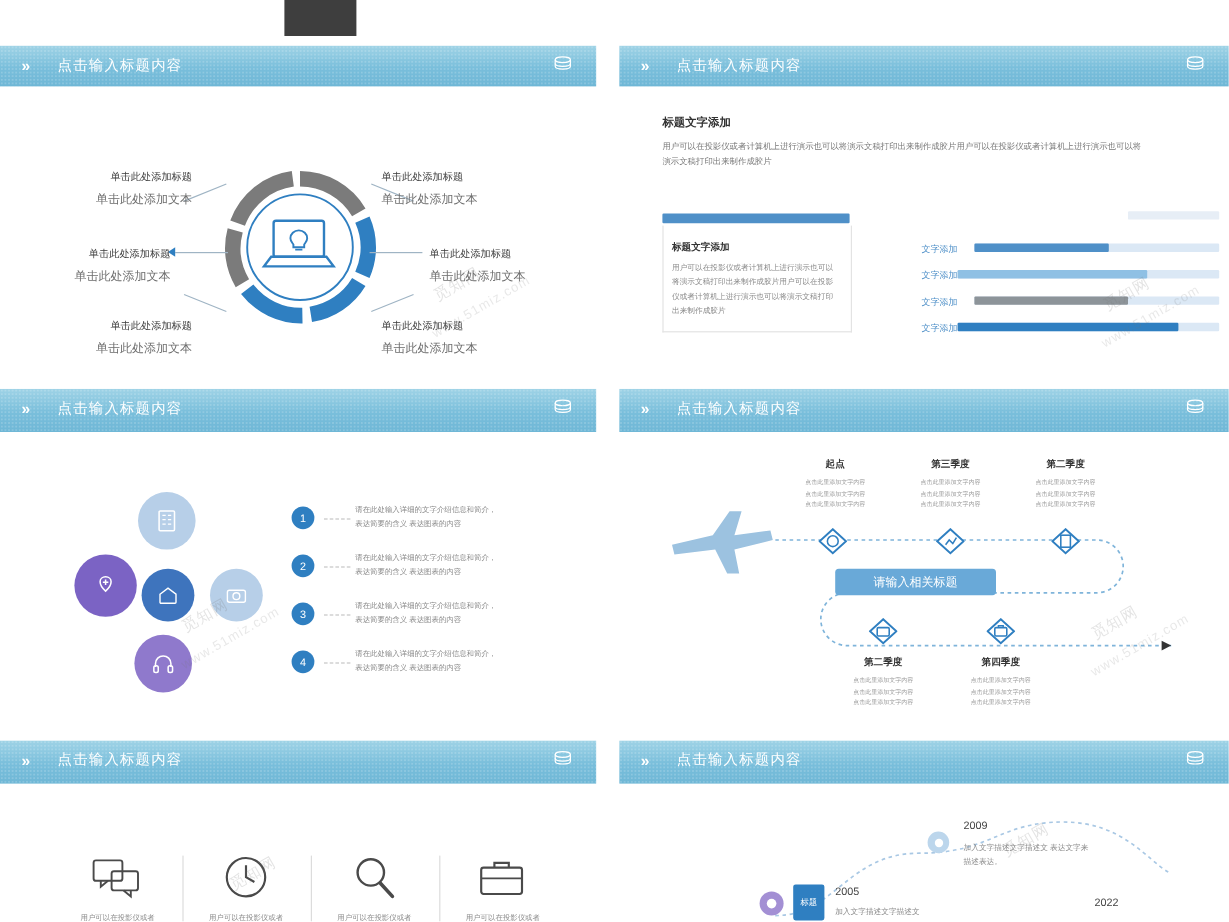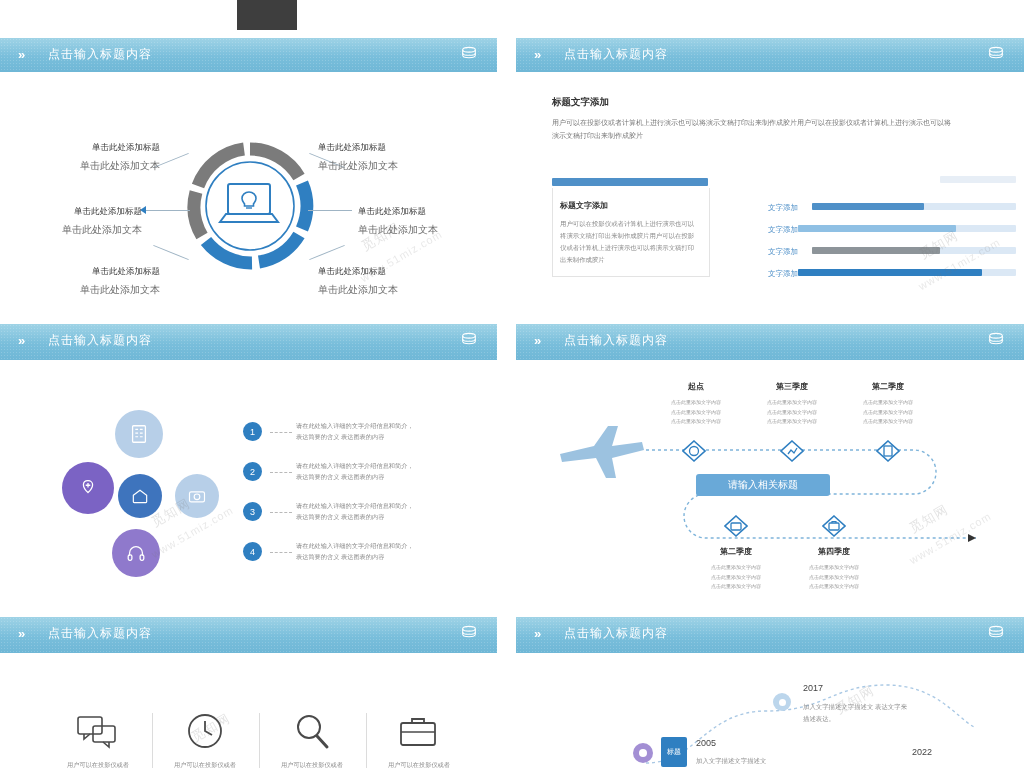--- a/index.html
+++ b/index.html
@@ -392,21 +392,21 @@
       </svg>
     </div>
 
     <svg style="position:absolute;left:120px;top:54px;" width="340" height="100" viewBox="0 0 340 100">
       <path d="M10 92 C60 92 70 40 130 40 C190 40 196 14 250 14 C300 14 320 46 338 56" fill="none" stroke="#a9c8e4" stroke-width="1.4" stroke-dasharray="3 3"></path>
     </svg>
 
     <div class="circ" style="left:257px;top:76px;width:18px;height:18px;background:#bcd6ec;">
       <div style="width:7px;height:7px;border-radius:50%;background:#fff;"></div>
     </div>
-    <div class="yr" style="position:absolute;left:287px;top:66px;">2017</div>
+    <div class="yr" style="position:absolute;left:287px;top:66px;">2009</div>
     <div style="position:absolute;left:287px;top:84px;width:108px;font-size:6.4px;color:#8b8b8b;line-height:1.8;">加入文字描述文字描述文 表达文字来描述表达。</div>
 
     <div class="circ" style="left:117px;top:126px;width:20px;height:20px;background:#a38fd4;">
       <div style="width:8px;height:8px;border-radius:50%;background:#fff;"></div>
     </div>
     <div class="tag" style="left:145px;top:120px;">标题</div>
     <div class="yr" style="position:absolute;left:180px;top:121px;">2005</div>
     <div style="position:absolute;left:180px;top:138px;width:110px;font-size:6.4px;color:#8b8b8b;line-height:1.8;">加入文字描述文字描述文</div>
 
     <div class="yr" style="position:absolute;left:396px;top:130px;">2022</div>

